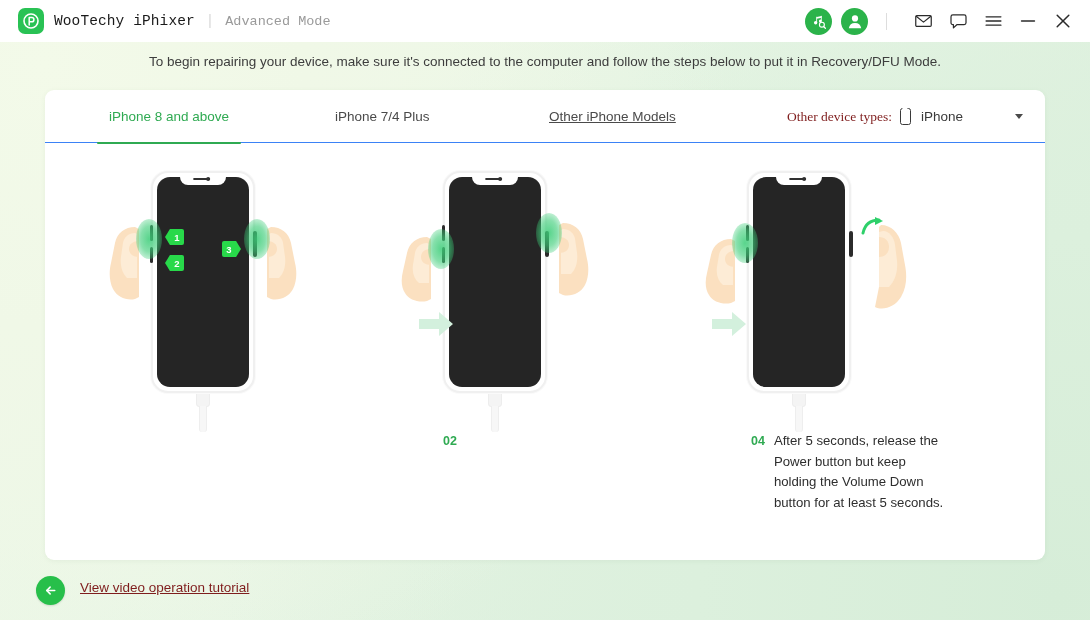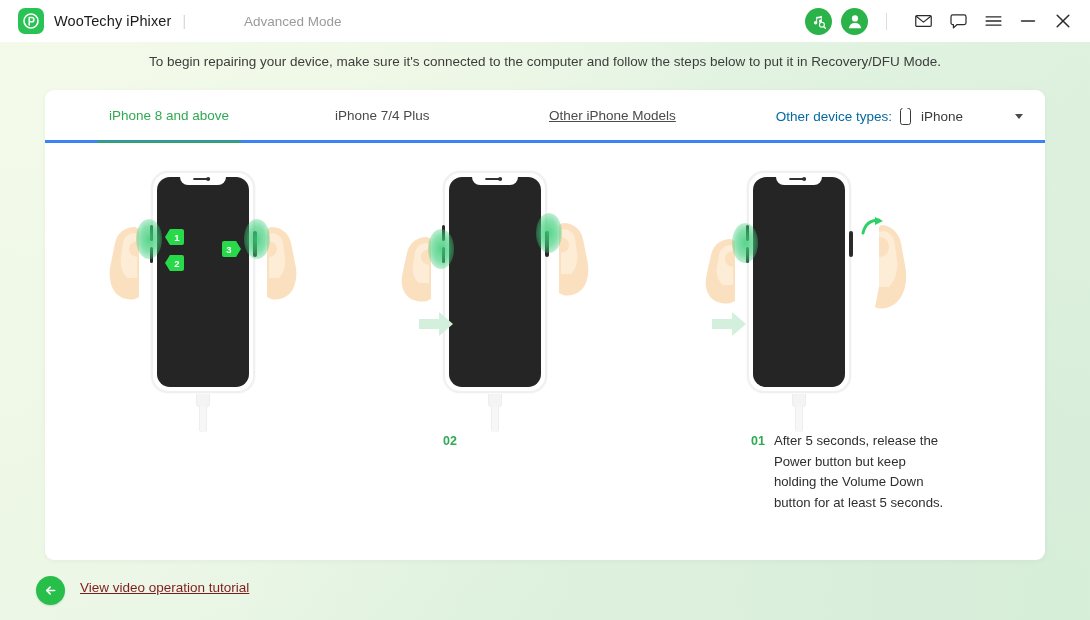--- a/index.html
+++ b/index.html
@@ -23,20 +23,21 @@
   .titlebar {
     position: absolute;
     top: 0; left: 0;
     width: 1090px;
     height: 42px;
     background: #ffffff;
     display: flex;
     align-items: center;
     padding: 0 14px 0 18px;
     z-index: 20;
+    font-family: Liberation Mono, monospace;
   }
   .brand-block { display: flex; align-items: center; }
   .logo {
     width: 26px; height: 26px;
     border-radius: 7px;
     background: #29c254;
     display: flex; align-items: center; justify-content: center;
     margin-right: 10px;
   }
   .logo svg { display: block; }
@@ -47,21 +48,20 @@
   }
   .title-sep {
     color: #d6d6d6;
     margin: 0 11px;
     font-size: 14px;
     font-weight: 300;
   }
   .app-mode {
     font-size: 13.5px;
     color: #9a9a9a;
-    margin-left: 47px;
   }
   .spacer { flex: 1 1 auto; }
 
   .circle-icon {
     width: 27px; height: 27px;
     border-radius: 50%;
     background: #2bb34a;
     display: flex; align-items: center; justify-content: center;
     margin-left: 9px;
     cursor: pointer;
@@ -111,21 +111,21 @@
     background: #ffffff;
     border-radius: 9px;
     box-shadow: 0 1px 5px rgba(80,120,80,0.07);
     z-index: 6;
   }
 
   
   .tabs {
     position: relative;
     height: 53px;
-    border-bottom: 3px solid #3b82f6;
+    border-bottom: 1px solid #3b82f6;
     display: flex;
     align-items: center;
   }
   .tab {
     font-size: 13.5px;
     color: #4a4a4a;
     cursor: pointer;
     position: relative;
     height: 53px;
     display: flex;
@@ -150,21 +150,22 @@
     position: absolute;
     right: 22px;
     top: 0;
     height: 53px;
     display: flex;
     align-items: center;
     gap: 8px;
   }
   .device-type-label {
     font-size: 13.5px;
-    color: #0369a1;
+    color: #7f1d1d;
+    font-family: Liberation Serif, serif;
   }
   .phone-glyph {
     width: 11px; height: 17px;
     border: 1.4px solid #3a3a3a;
     border-radius: 2.5px;
     position: relative;
   }
   .phone-glyph::after {
     content: "";
     position: absolute;
@@ -637,21 +638,21 @@
             </svg>
           </div>
           <div class="release-arrow">
             <svg width="26" height="20" viewBox="0 0 26 20">
               <path d="M2 16 C4 7 10 3 18 3" fill="none" stroke="#2ed06a" stroke-width="3" stroke-linecap="round"></path>
               <path d="M14 0 L22 4 L14 8 Z" fill="#2ed06a"></path>
             </svg>
           </div>
         </div>
         <div class="caption">
-          <span class="step-num">01</span>
+          <span class="step-num">04</span>
           <span class="step-text">After 5 seconds, release the Power button but keep holding the Volume Down button for at least 5 seconds.</span>
         </div>
       </div>
 
       <div class="step-arrow" id="arrow0">
         <svg width="38" height="28" viewBox="0 0 38 28">
           <path d="M2 9 H22 V2 L36 14 L22 26 V19 H2 Z" fill="#d3f0dd"></path>
         </svg>
       </div>
       <div class="step-arrow" id="arrow1">

